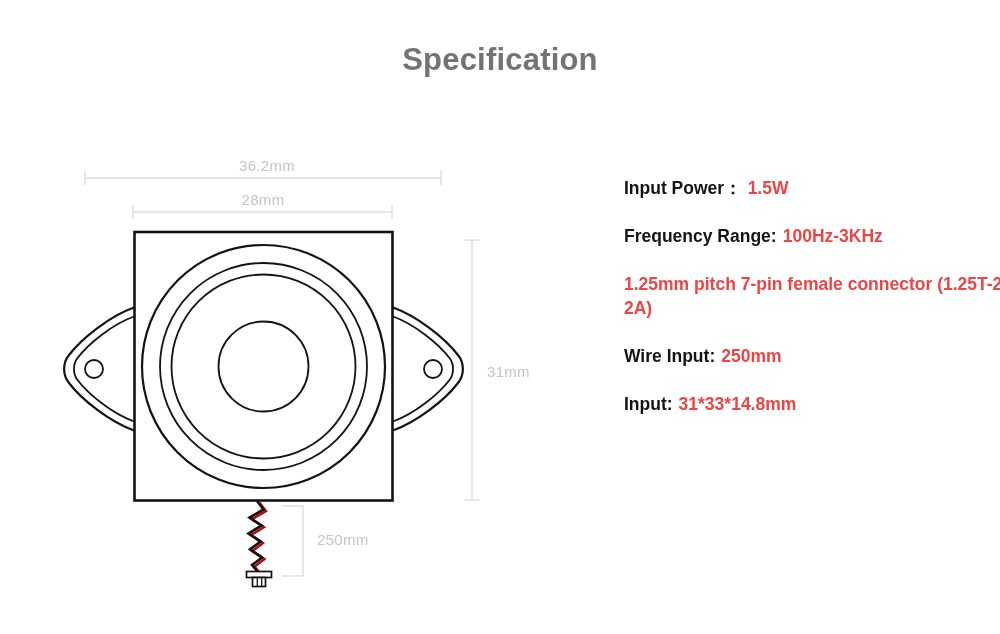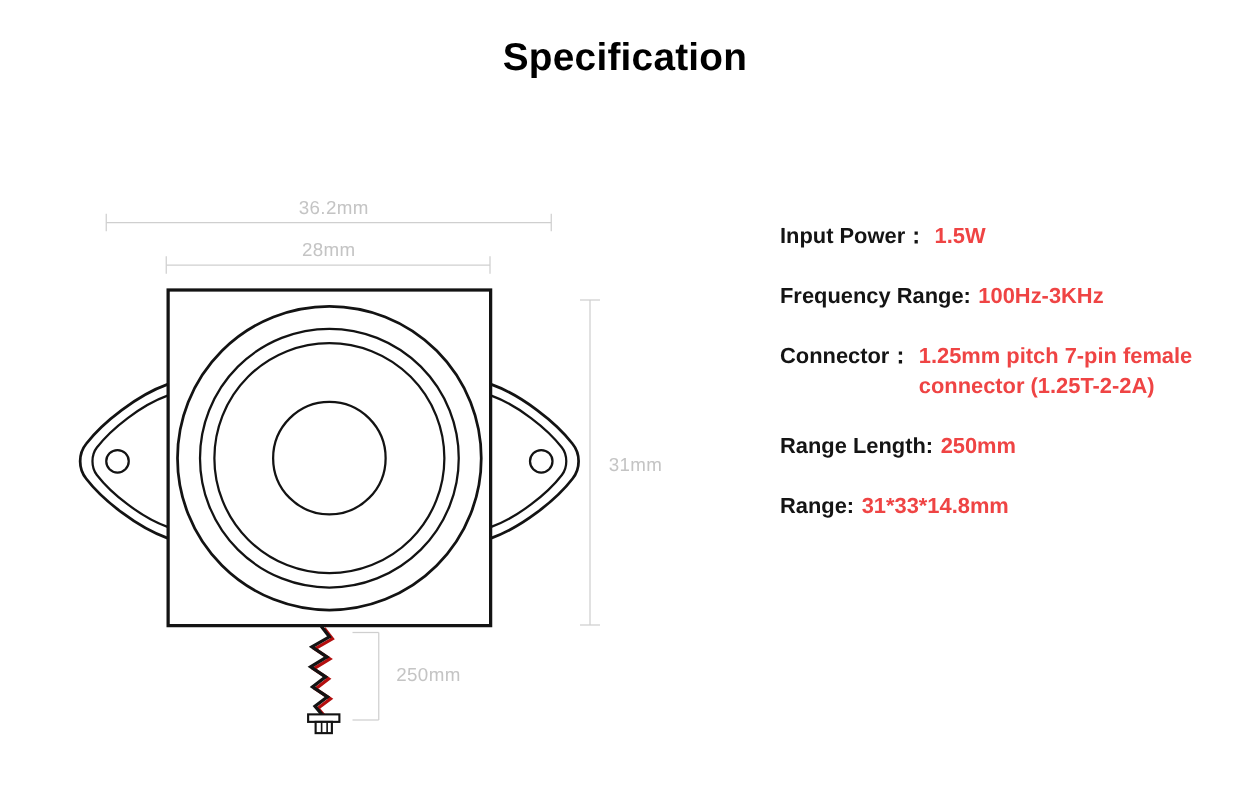--- a/index.html
+++ b/index.html
@@ -5,27 +5,27 @@
   * { margin: 0; padding: 0; box-sizing: border-box; }
   html, body { width: 1000px; height: 634px; }
   body {
     position: relative;
     background: #ffffff;
     font-family: "Liberation Sans", "DejaVu Sans", sans-serif;
     overflow: hidden;
   }
   .page-title {
     position: absolute;
-    top: 28px;
+    top: 42px;
     left: 0;
     width: 100%;
     text-align: center;
     font-size: 31px;
     font-weight: 700;
-    color: #000000;
+    color: #737373;
     letter-spacing: 0.2px;
   }
   .diagram-svg {
     position: absolute;
     left: 0;
     top: 0;
     width: 560px;
     height: 634px;
   }
   .dim-label {
@@ -135,24 +135,23 @@
 <div class="spec-list">
   <div class="spec-row">
     <span class="spec-label">Input Power：</span>
     <span class="spec-value">1.5W</span>
   </div>
   <div class="spec-row">
     <span class="spec-label">Frequency Range:</span>
     <span class="spec-value">100Hz-3KHz</span>
   </div>
   <div class="spec-row">
-    <span class="spec-label">Connector：</span>
     <span class="spec-value">1.25mm pitch 7-pin female connector (1.25T-2-2A)</span>
   </div>
   <div class="spec-row">
-    <span class="spec-label">Range Length:</span>
+    <span class="spec-label">Wire Input:</span>
     <span class="spec-value">250mm</span>
   </div>
   <div class="spec-row">
-    <span class="spec-label">Range:</span>
+    <span class="spec-label">Input:</span>
     <span class="spec-value">31*33*14.8mm</span>
   </div>
 </div>
 
 </body></html>

